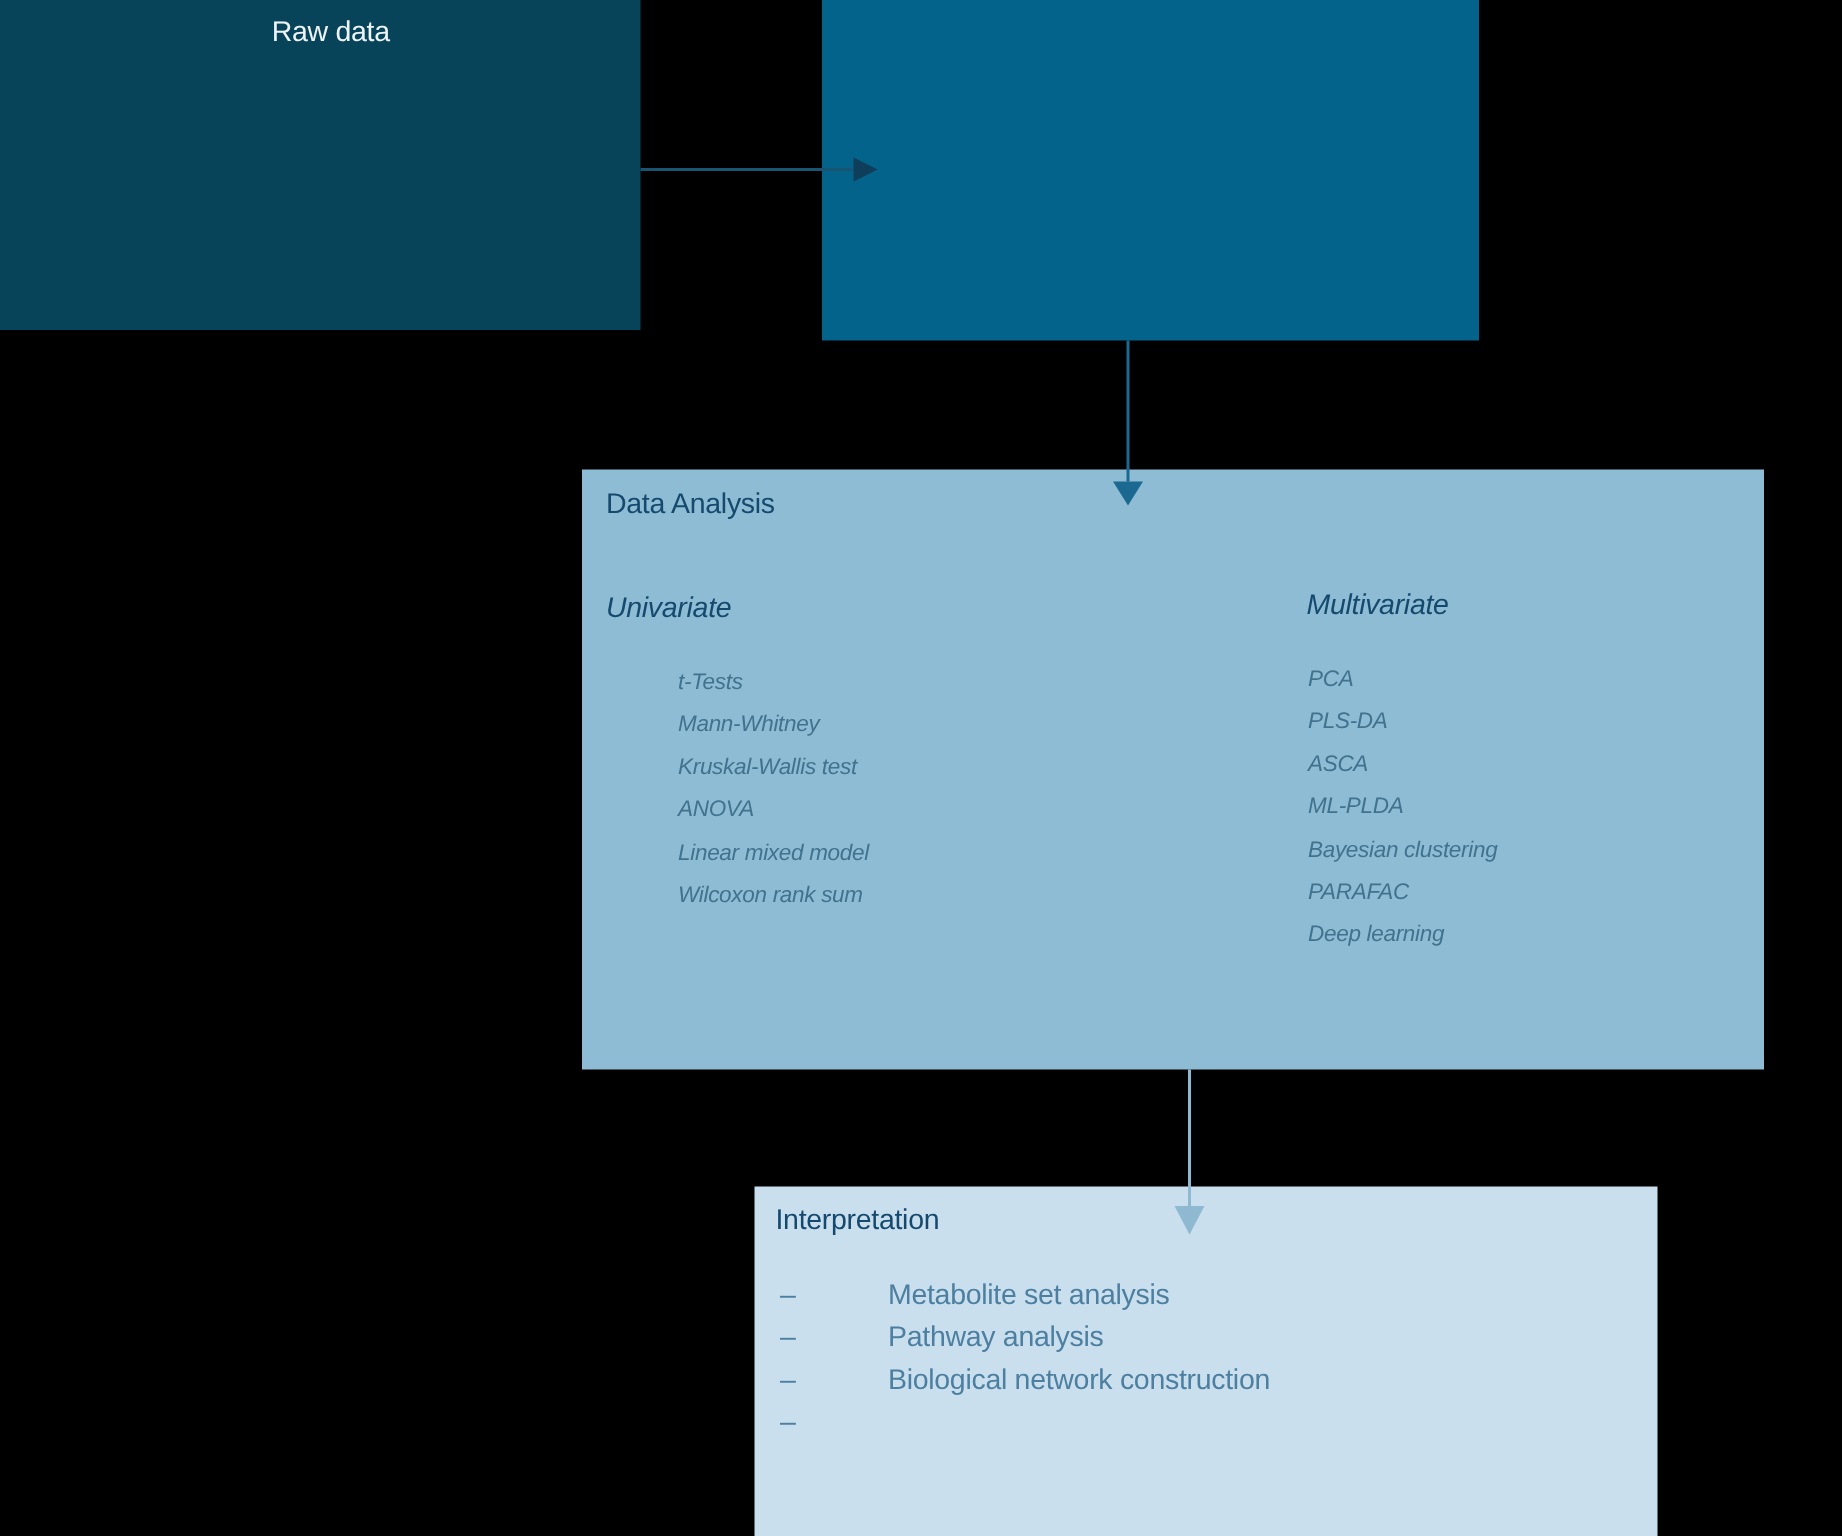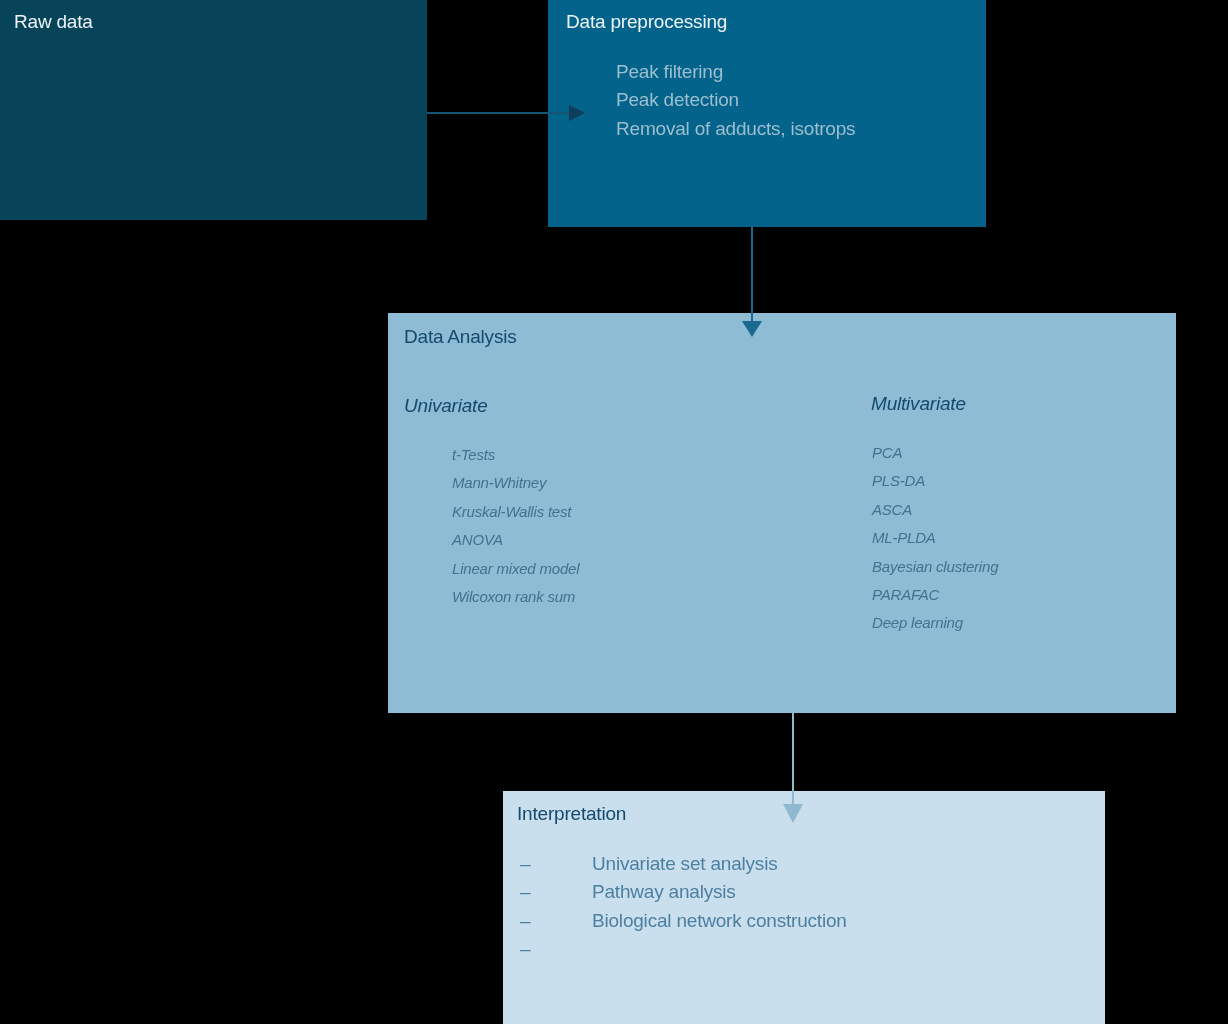--- a/index.html
+++ b/index.html
@@ -13,21 +13,21 @@
     letter-spacing: -0.2px;
   }
   .box { position: absolute; }
   .box-title { font-size: 19px; line-height: 24px; }
 
   
   .box-raw {
     left: 0; top: 0; width: 427px; height: 220px;
     background: var(--raw-box, #07445A);
   }
-  .box-raw .box-title { padding: 10px 0 0 14px; color: var(--title-on-dark, #EDF3F7); }
+  .box-raw .box-title { padding: 10px 0 0 14px; color: var(--title-on-dark, #EDF3F7); text-align: center; }
 
   
   .box-prep {
     left: 548px; top: 0; width: 438px; height: 227px;
     background: var(--preprocessing-box, #03638A);
   }
   .box-prep .box-title { padding: 10px 0 0 18px; color: var(--title-on-dark, #EDF3F7); }
   .prep-list {
     position: absolute; left: 68px; top: 58px;
     color: var(--items-on-dark, #9CBECF);
@@ -89,26 +89,20 @@
 </head>
 <body>
 
 <div class="canvas">
 
   <div class="box box-raw">
     <div class="box-title">Raw data</div>
   </div>
 
   <div class="box box-prep">
-    <div class="box-title">Data preprocessing</div>
-    <div class="prep-list">
-      <div>Peak filtering</div>
-      <div>Peak detection</div>
-      <div>Removal of adducts, isotrops</div>
-    </div>
   </div>
 
   <div class="box box-analysis">
     <div class="box-title analysis-title">Data Analysis</div>
 
     <div class="col-heading uni-heading">Univariate</div>
     <div class="analysis-list uni-list">
       <div>t-Tests</div>
       <div>Mann-Whitney</div>
       <div>Kruskal-Wallis test</div>
@@ -127,21 +121,21 @@
       <div>PARAFAC</div>
       <div>Deep learning</div>
     </div>
   </div>
 
   <div class="box box-interp">
     <div class="box-title interp-title">Interpretation</div>
     <div class="interp-list">
       <div class="interp-row">
         <span class="dash">–</span>
-        <span>Univariate set analysis</span>
+        <span>Metabolite set analysis</span>
       </div>
       <div class="interp-row">
         <span class="dash">–</span>
         <span>Pathway analysis</span>
       </div>
       <div class="interp-row">
         <span class="dash">–</span>
         <span>Biological network construction</span>
       </div>
       <div class="interp-row">

